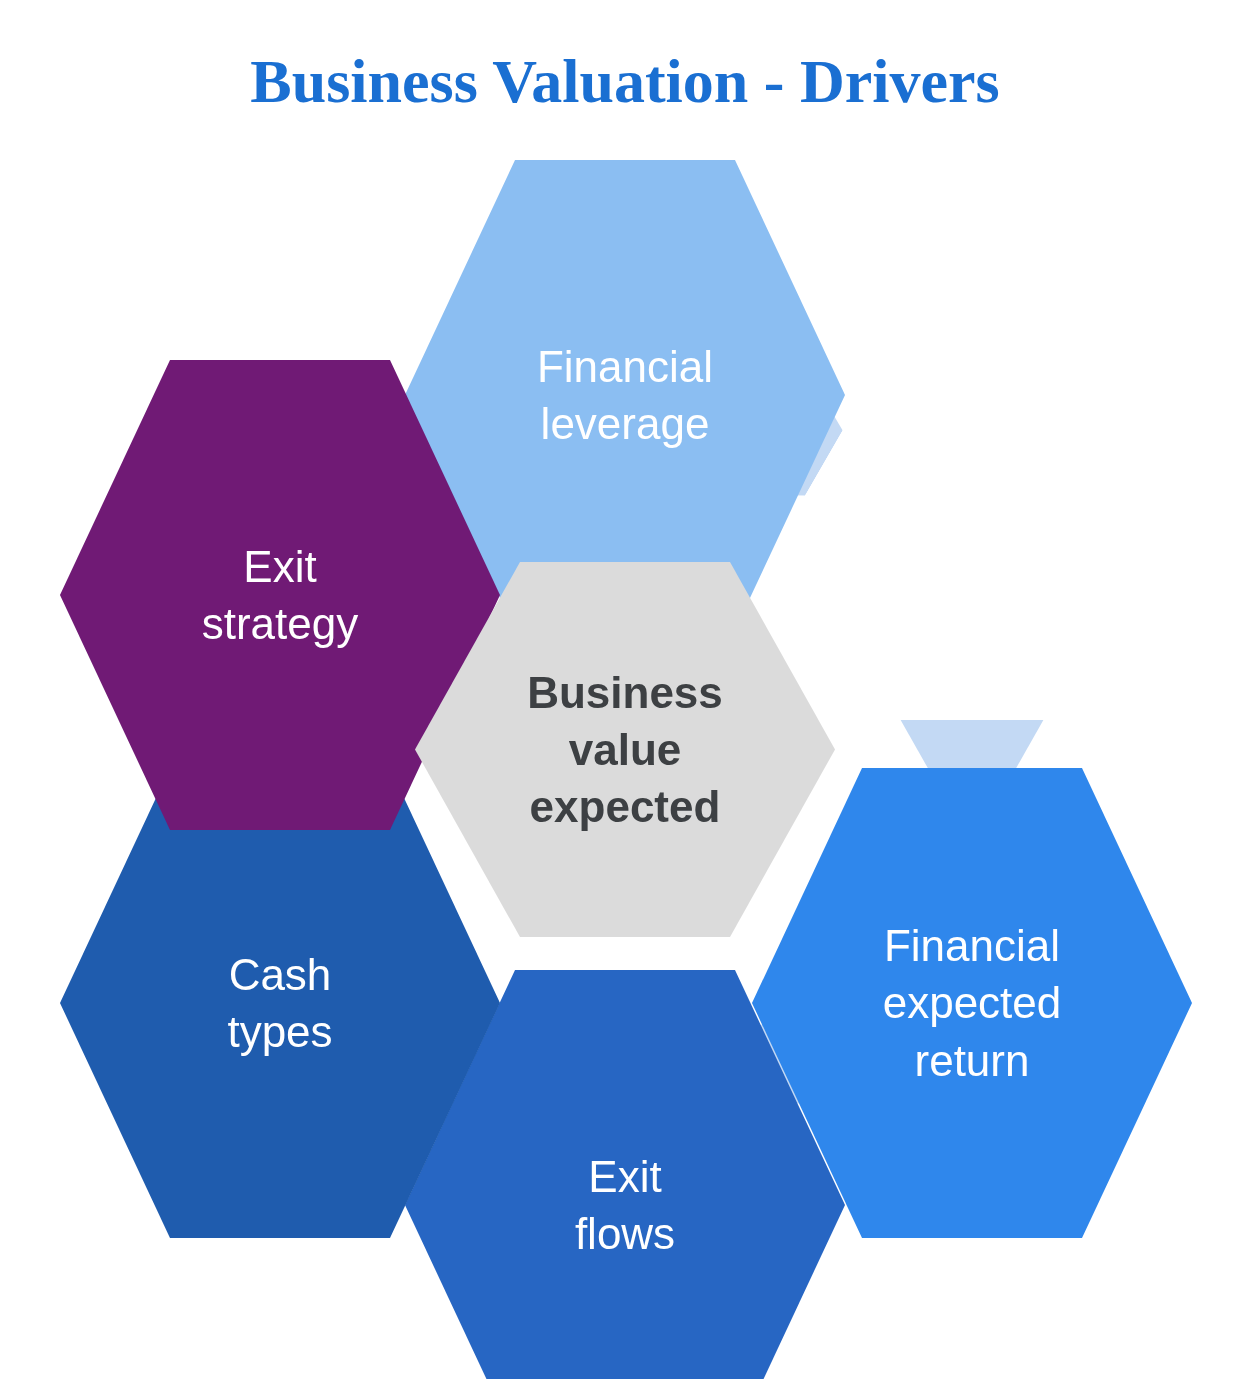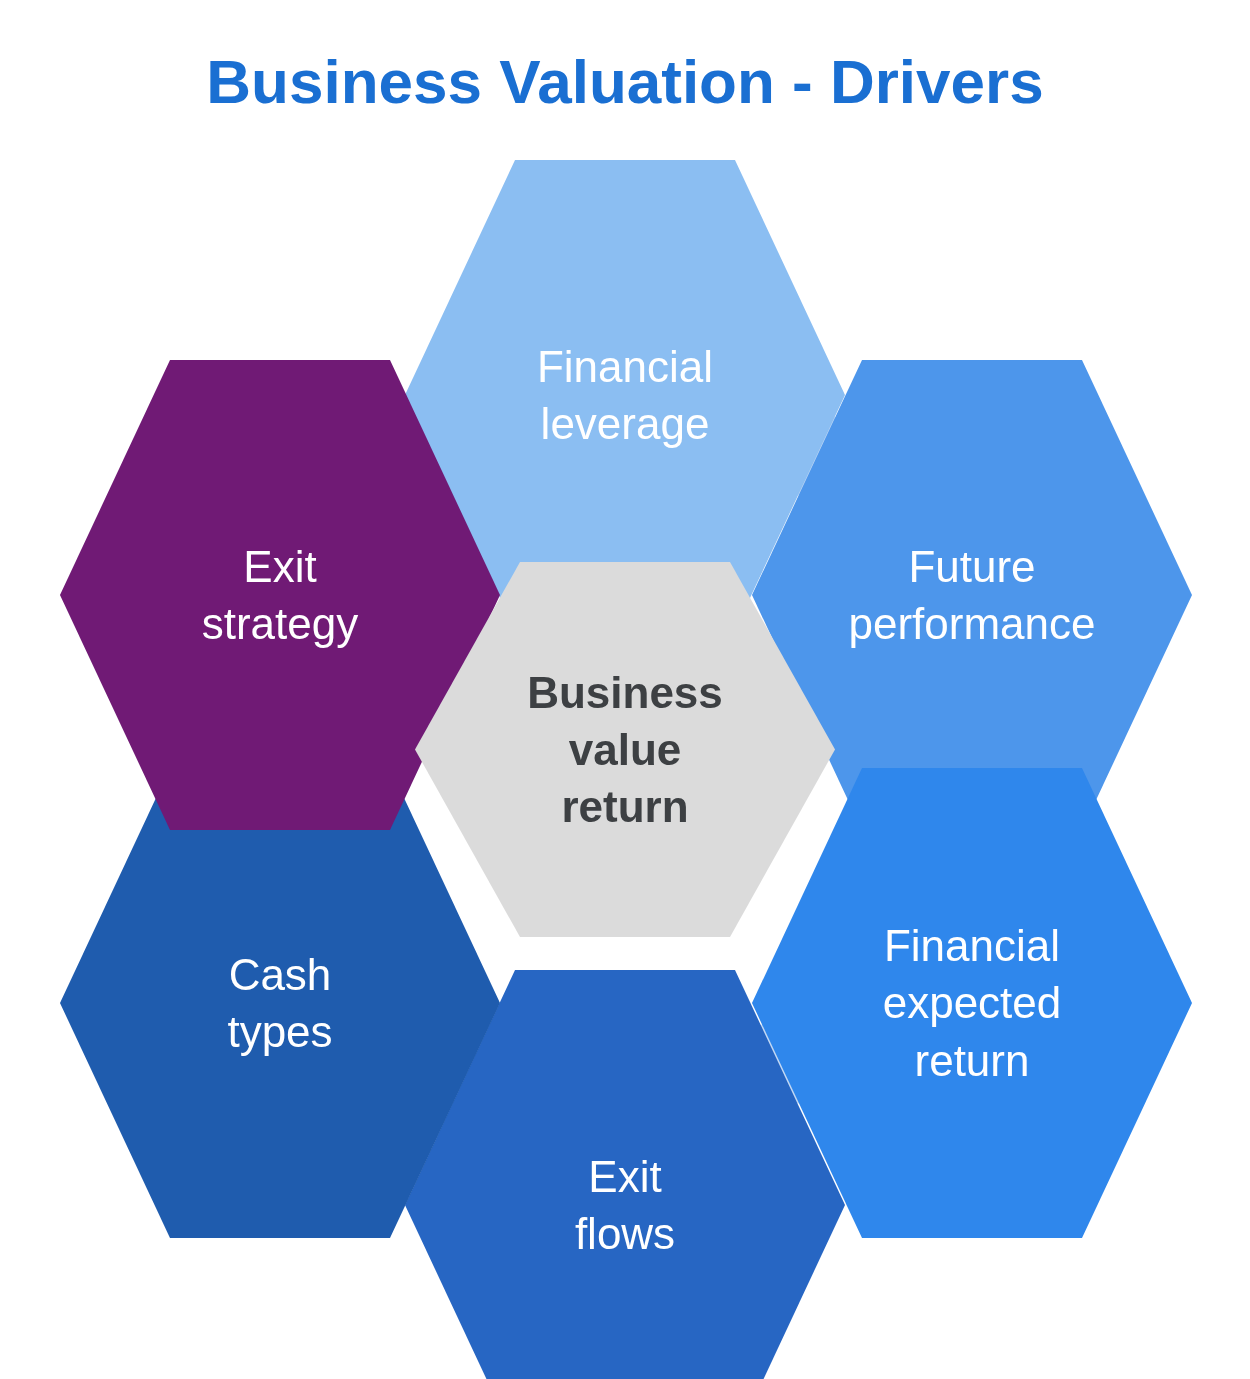--- a/index.html
+++ b/index.html
@@ -19,20 +19,21 @@
     position: absolute;
     top: 46px;
     left: 0;
     width: 100%;
     text-align: center;
     font-size: 62px;
     font-weight: 700;
     letter-spacing: 0px;
     color: #1a6fd2; 
     z-index: 3;
+    font-family: Liberation Serif, serif;
   }
   .hex {
     position: absolute;
     width: 440px;
     height: 470px;
     clip-path: polygon(25% 0%, 75% 0%, 100% 50%, 75% 100%, 25% 100%, 0% 50%);
     display: flex;
     align-items: center;
     justify-content: center;
     z-index: 2;
@@ -88,24 +89,20 @@
   <div class="connector c2" style="background: rgb(195, 217, 244);"></div>
   <div class="connector c3" style="background: rgb(195, 217, 244);"></div>
   <div class="connector c4" style="background: rgb(195, 217, 244);"></div>
   <div class="connector c5" style="background: rgb(195, 217, 244);"></div>
 
   <div class="hex pos-top" style="background: rgb(139, 190, 242);">
     <div class="hex-label">Financial
 leverage</div>
   </div>
 
-  <div class="hex pos-top-right" style="background: rgb(77, 150, 235);">
-    <div class="hex-label">Future
-performance</div>
-  </div>
 
   <div class="hex pos-bottom-right" style="background: rgb(47, 135, 236);">
     <div class="hex-label">Financial
 expected
 return</div>
   </div>
 
   <div class="hex pos-bottom" style="background: rgb(39, 102, 195);">
     <div class="hex-label">Exit
 flows</div>
@@ -117,16 +114,16 @@
   </div>
 
   <div class="hex pos-top-left" style="background: #701a75;">
     <div class="hex-label">Exit
 strategy</div>
   </div>
 
   <div class="hex hex-center" style="background: rgb(219, 219, 219); color: rgb(61, 64, 67);">
     <div class="hex-label center-label" style="color: rgb(61, 64, 67);">Business
 value
-return</div>
+expected</div>
   </div>
 
 </div>
 
 </body></html>

